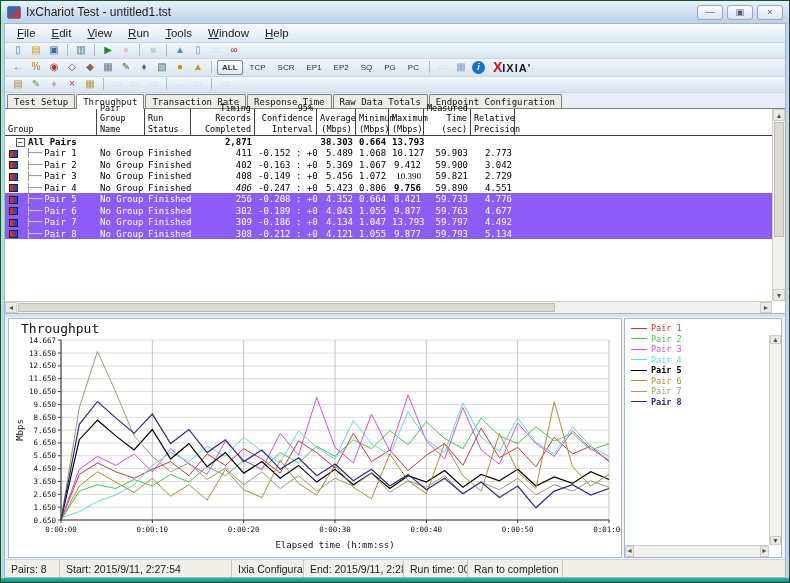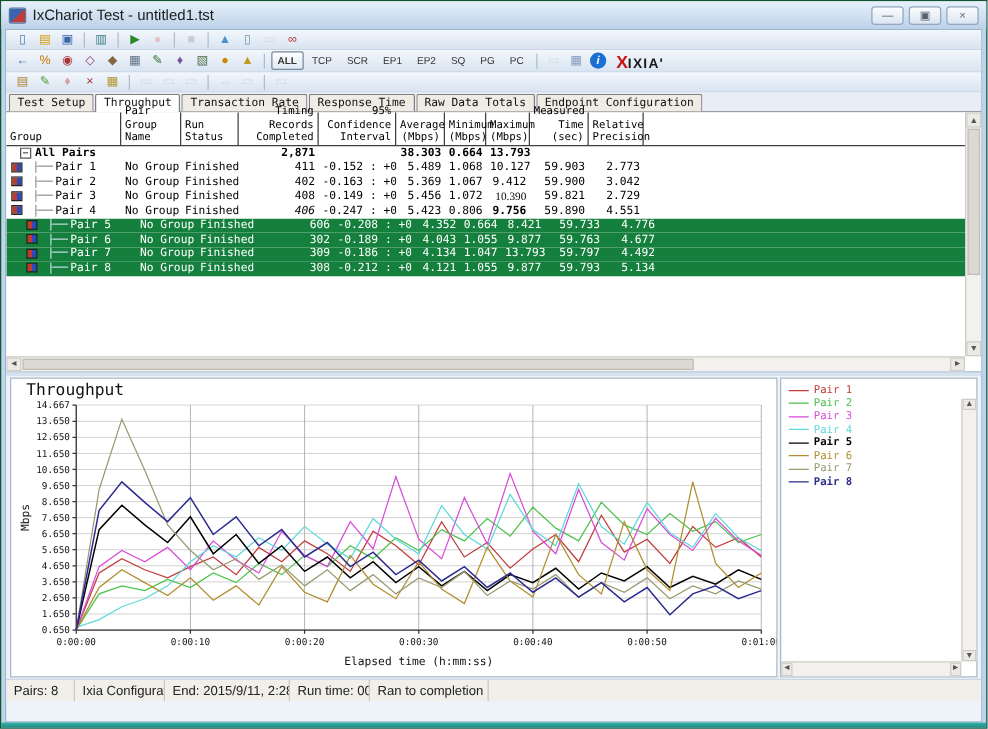--- a/index.html
+++ b/index.html
@@ -54,21 +54,21 @@
   
   .table-wrap { height:208px; background:#fff; border-bottom:1px solid #9fb6cf;
     display:flex; flex-direction:column; position:relative; }
   .thead { display:flex; border-bottom:1px solid #404040; background:#fff; height:27px; }
   .th { font-family:"DejaVu Sans Mono",monospace; font-size:8.5px; line-height:1.2;
     color:#000; border-right:1px solid #404040; padding:1px 3px; white-space:pre-line;
     display:flex; flex-direction:column; justify-content:flex-end; }
   .tbody { flex:1; overflow:hidden; }
   .trow { display:flex; height:11.5px; align-items:center; font-family:"DejaVu Sans Mono",monospace;
     font-size:9px; color:#000; }
-  .trow.selected { background:#15803d; color:#fff;padding-left:12px; }
+  .trow.selected { background:#8b5cf6; color:#fff; }
   .td { padding:0 3px; overflow:hidden; white-space:nowrap; }
   .td.num { text-align:right; }
   .td.bold { font-weight:bold; }
   .pair-ico { display:inline-block; width:9px; height:8px; margin:0 2px 0 1px;
     background:linear-gradient(90deg,#c03a2a 50%,#2a4ac0 50%); border:1px solid #222;
     vertical-align:middle; }
   .expand-box { display:inline-block; width:9px; height:9px; border:1px solid #555;
     background:#fff; color:#000; font-size:8px; line-height:7px; text-align:center;
     margin:0 3px 0 8px; vertical-align:middle; }
   .tree { color:#777; margin:0 2px 0 6px; }
@@ -121,20 +121,29 @@
   <div class="titlebar">
     <span class="app-icon"></span>
     <span class="title-text">IxChariot Test - untitled1.tst</span>
     <span class="win-controls">
       <span class="win-btn">—</span>
       <span class="win-btn">▣</span>
       <span class="win-btn">×</span>
     </span>
   </div>
   <div class="content">
+    <div class="menubar" id="menubar">
+        <span class="menu-item"><u>F</u>ile</span>
+        <span class="menu-item"><u>E</u>dit</span>
+        <span class="menu-item"><u>V</u>iew</span>
+        <span class="menu-item"><u>R</u>un</span>
+        <span class="menu-item"><u>T</u>ools</span>
+        <span class="menu-item"><u>W</u>indow</span>
+        <span class="menu-item"><u>H</u>elp</span>
+      </div>
     <div class="toolbar tb1" id="toolbar1">
         <span class="ticon" style="color: rgb(85, 128, 184);">▯</span>
         <span class="ticon" style="color: rgb(216, 160, 24);">▤</span>
         <span class="ticon" style="color: rgb(58, 102, 168);">▣</span>
         <span class="tsep"></span>
         <span class="ticon" style="color: rgb(70, 128, 138);">▥</span>
         <span class="tsep"></span>
         <span class="ticon" style="color: rgb(42, 138, 42);">▶</span>
         <span class="ticon dis" style="color: rgb(224, 144, 144);">●</span>
         <span class="tsep"></span>
@@ -286,21 +295,21 @@
             <div class="td num" style="width: 39px;">5.423</div>
             <div class="td num" style="width: 33px;">0.806</div>
             <div class="td num" style="width: 35px; font-weight: bold;">9.756</div>
             <div class="td num" style="width: 47px;">59.890</div>
             <div class="td num" style="width: 44px;">4.551</div>
           </div>
           <div class="trow selected">
             <div class="td" style="width: 92px;"><span class="pair-ico"></span><span class="tree">├──</span>Pair 5</div>
             <div class="td" style="width: 48px;">No Group</div>
             <div class="td" style="width: 46px;">Finished</div>
-            <div class="td num" style="width: 64px;">606</div>
+            <div class="td num" style="width: 64px;">256</div>
             <div class="td num" style="width: 62px;">-0.208 : +0.208</div>
             <div class="td num" style="width: 39px;">4.352</div>
             <div class="td num" style="width: 33px;">0.664</div>
             <div class="td num" style="width: 35px;">8.421</div>
             <div class="td num" style="width: 47px;">59.733</div>
             <div class="td num" style="width: 44px;">4.776</div>
           </div>
           <div class="trow selected">
             <div class="td" style="width: 92px;"><span class="pair-ico"></span><span class="tree">├──</span>Pair 6</div>
             <div class="td" style="width: 48px;">No Group</div>
@@ -481,20 +490,21 @@
         <div class="lhscroll">
           <div class="sb-btn">◄</div>
           <div class="sb-track"></div>
           <div class="sb-btn">►</div>
         </div>
       </div>
     </div>
 
     <div class="statusbar" id="statusbar">
         <div class="seg" style="width: 55px;">Pairs: 8</div>
+        <div class="seg" style="width: 172px;">Start: 2015/9/11, 2:27:54</div>
         <div class="seg" style="width: 72px;">Ixia Configuratio</div>
         <div class="seg" style="width: 100px;">End: 2015/9/11, 2:28:54</div>
         <div class="seg" style="width: 64px;">Run time: 00:01:00</div>
         <div class="seg" style="width: 95px;">Ran to completion</div>
         <div class="seg fill"></div>
       </div>
   </div>
   <div class="teal-strip"></div>
 </div>
 

